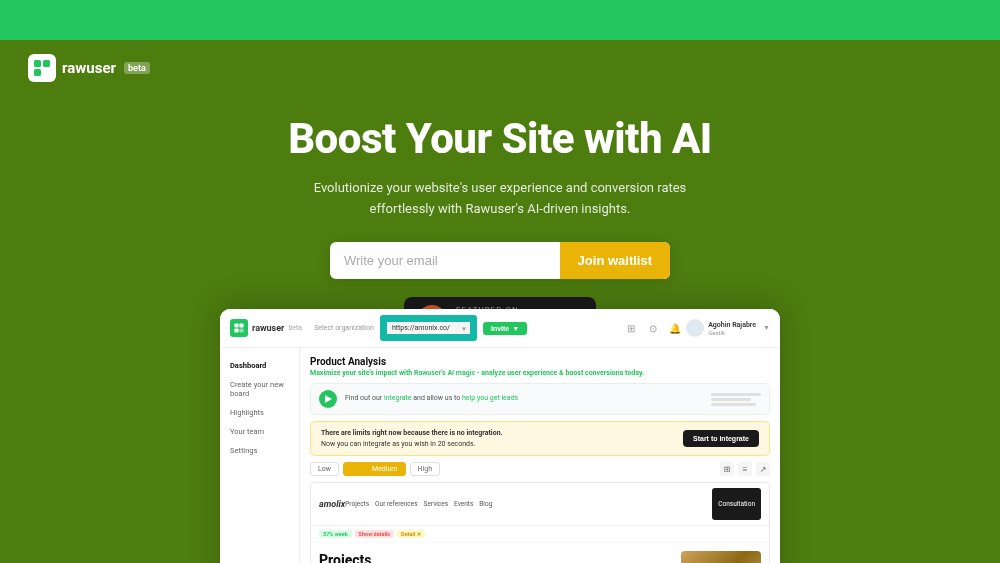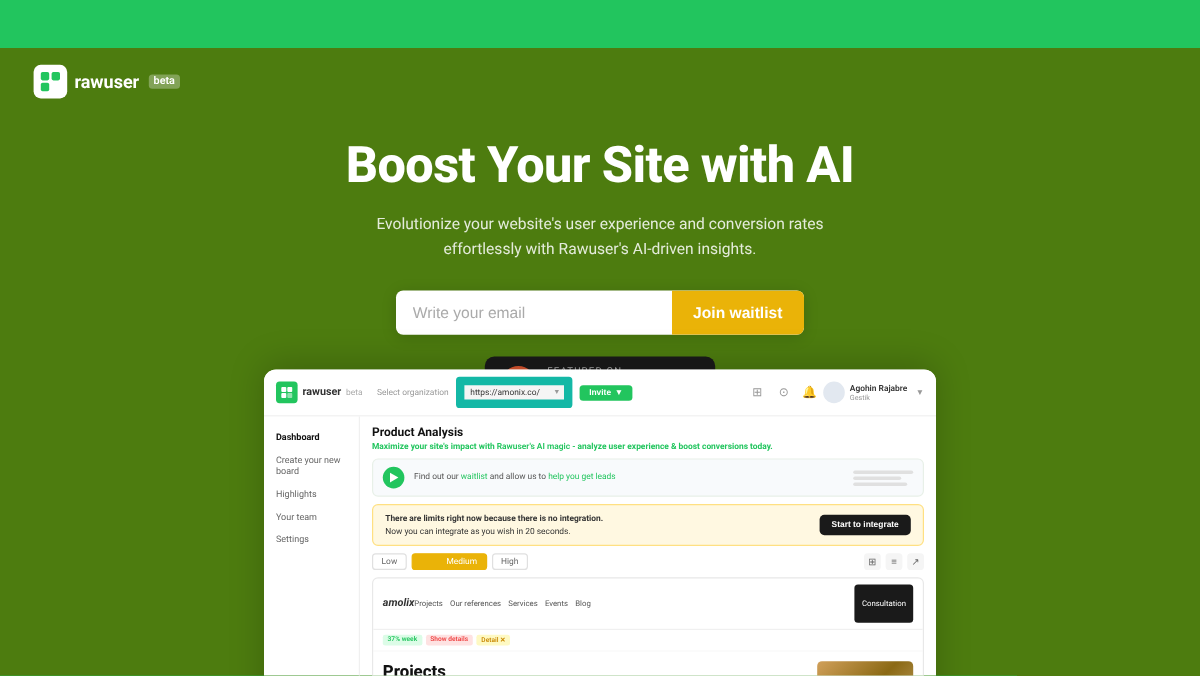--- a/index.html
+++ b/index.html
@@ -641,21 +641,21 @@
           <div class="app-main-title">Product Analysis</div>
           <div class="app-main-desc">
             <span>Maximize your site's impact with </span><span style="color:#22c55e;font-weight:600;">Rawuser's AI magic</span><span> - analyze user experience &amp; boost conversions today.</span>
           </div>
 
           <div class="info-card">
             <div class="play-btn">
               <div class="play-btn-triangle"></div>
             </div>
             <div class="info-card-text">
-              <span>Find out our </span><a href="#">waitlist</a><span> and allow us to </span><a href="#">help you get leads</a>
+              <span>Find out our </span><a href="#">integrate</a><span> and allow us to </span><a href="#">help you get leads</a>
             </div>
             <div class="info-card-lines">
               <div class="info-card-line" style="width:50px;"></div>
               <div class="info-card-line" style="width:40px;"></div>
               <div class="info-card-line" style="width:45px;"></div>
             </div>
           </div>
 
           <div class="warning-banner">
             <div class="warning-text">

